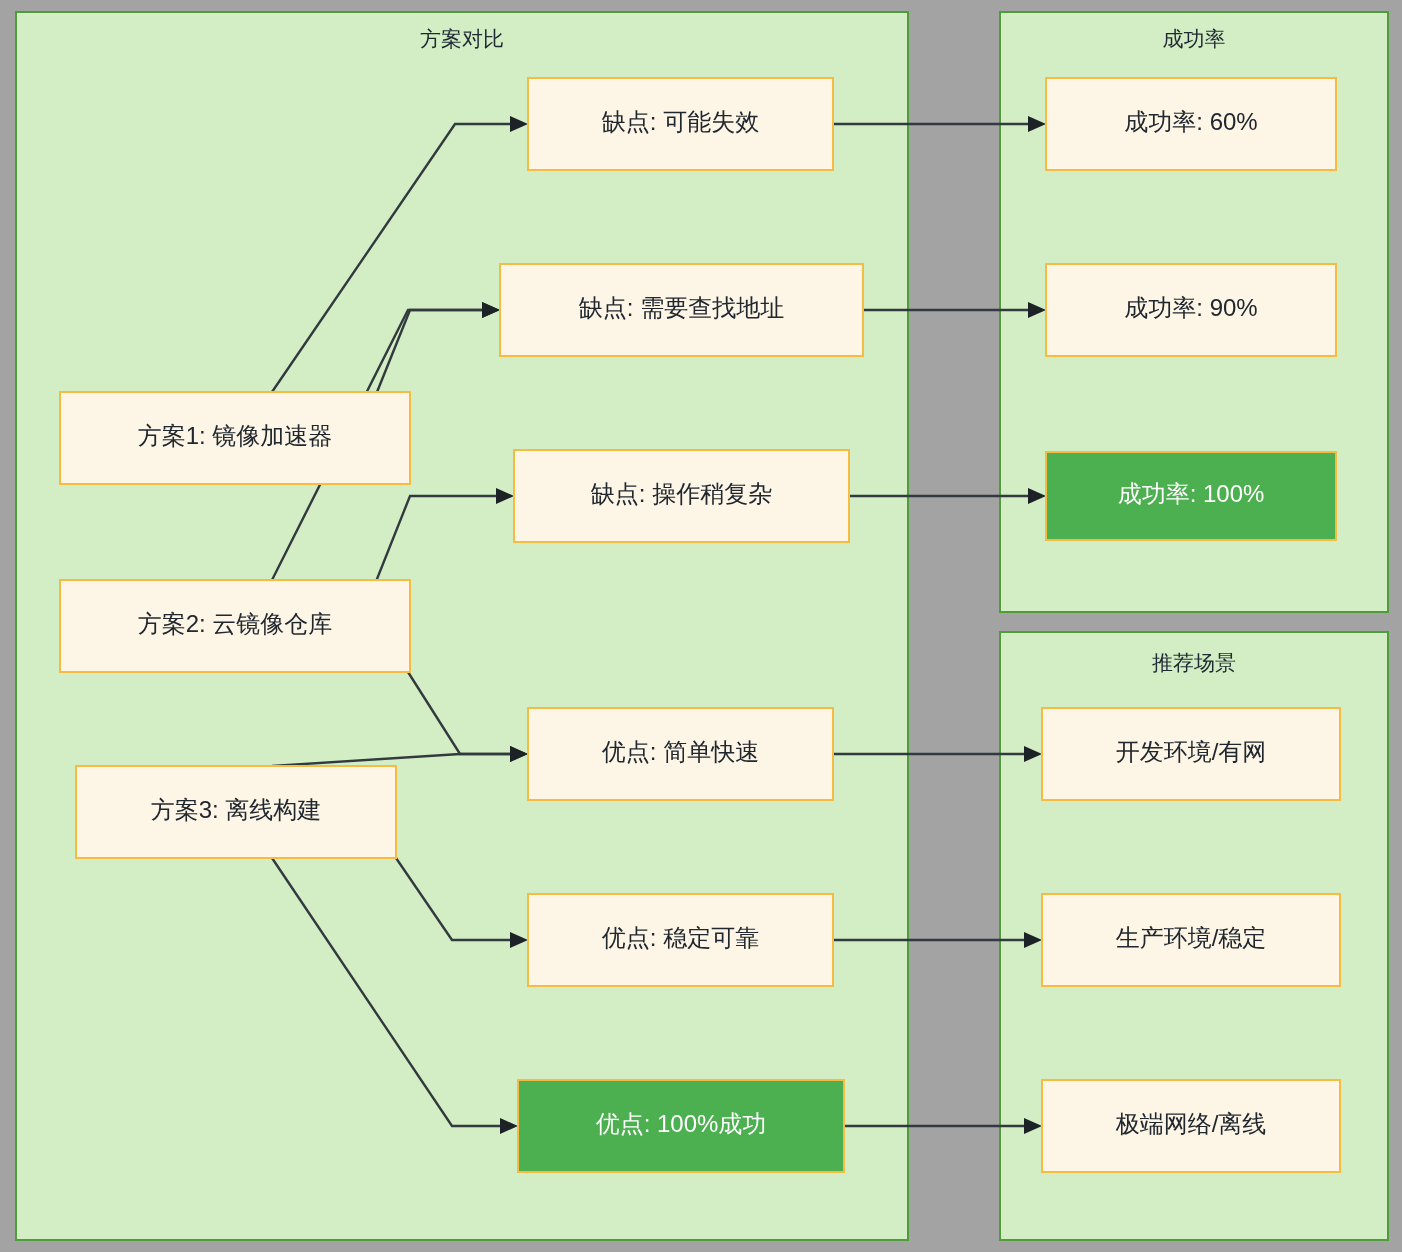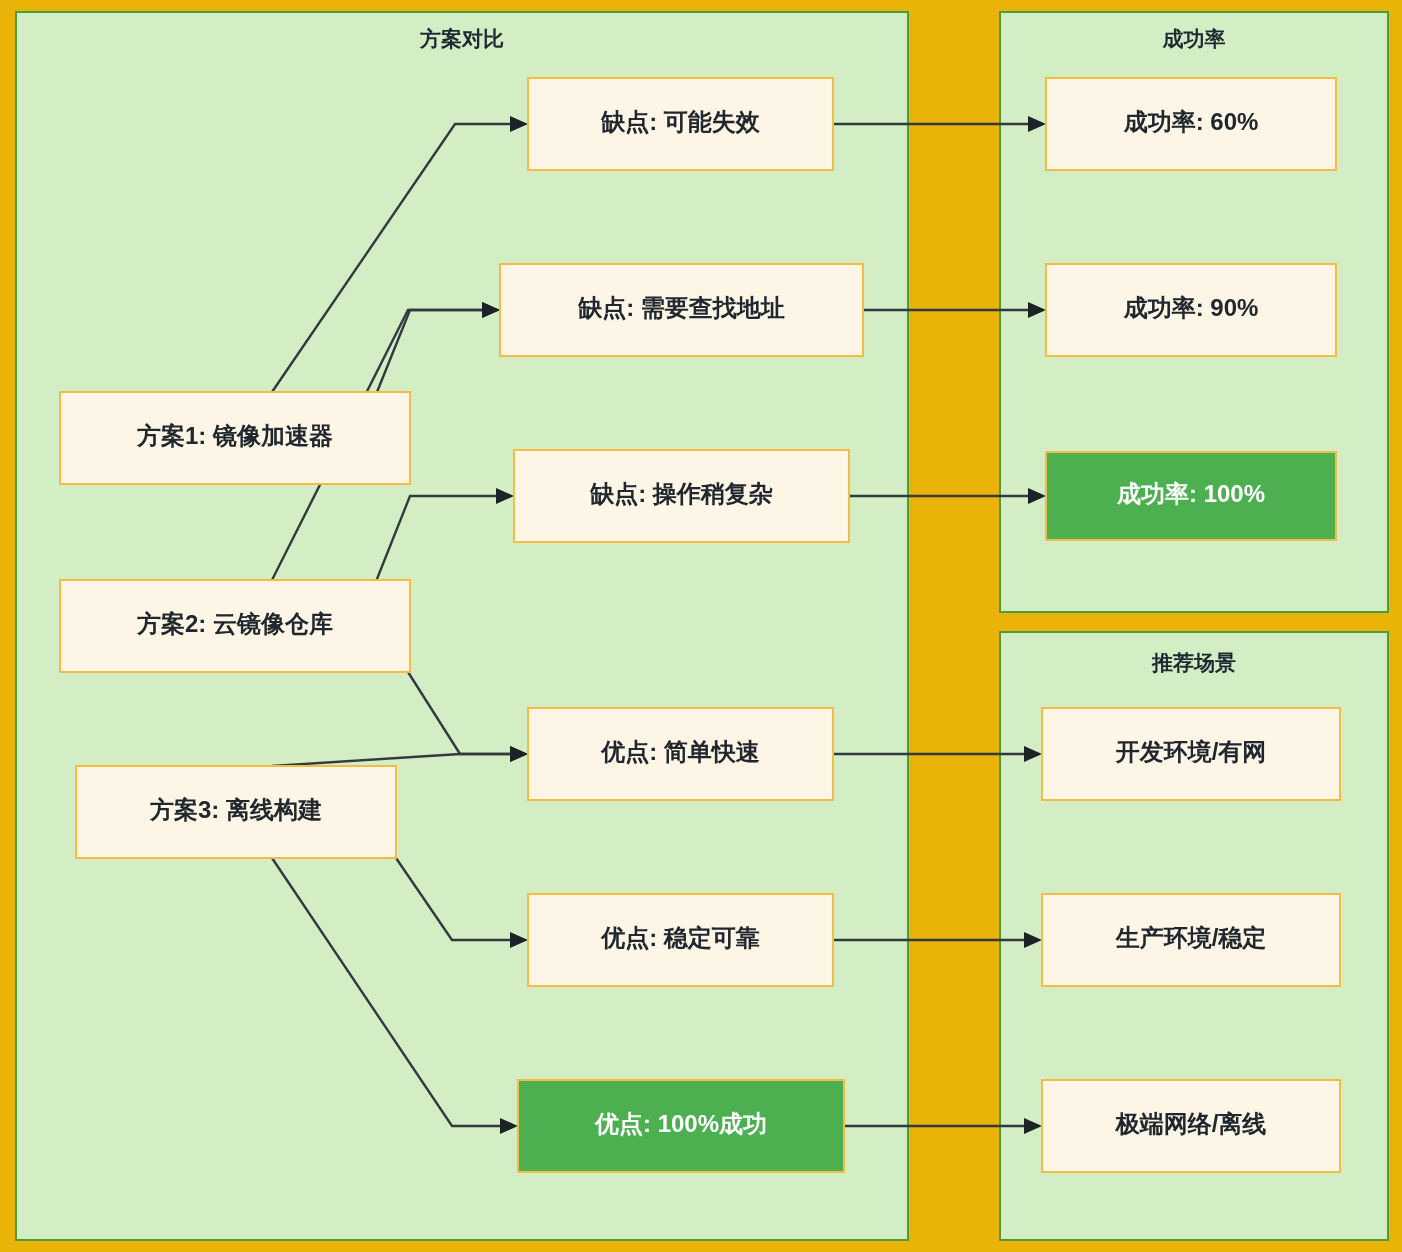--- a/index.html
+++ b/index.html
@@ -10,22 +10,21 @@
   body {
     width: 1402px;
     height: 1252px;
     overflow: hidden;
     font-family: "Liberation Sans", "DejaVu Sans", sans-serif;
   }
   #diagram-root {
     position: relative;
     width: 1402px;
     height: 1252px;
-    background: #eab308;
-    font-weight: bold;
+    background: #a3a3a3;
   }
   svg#flow {
     display: block;
     width: 1402px;
     height: 1252px;
   }
   .cluster-rect {
     fill: #d3eec4;
     stroke: #4f9c3a;
     stroke-width: 2;

